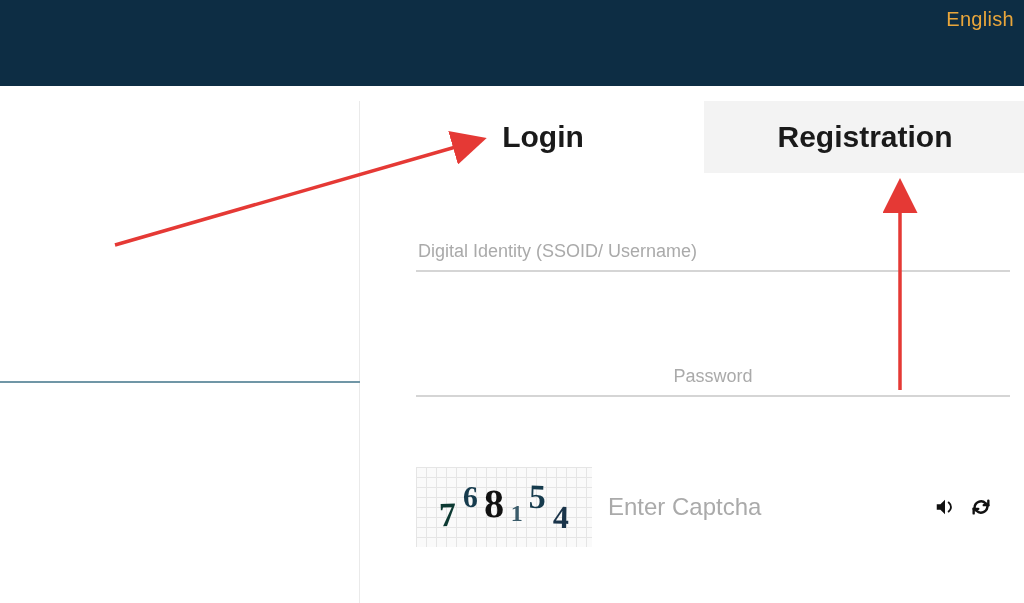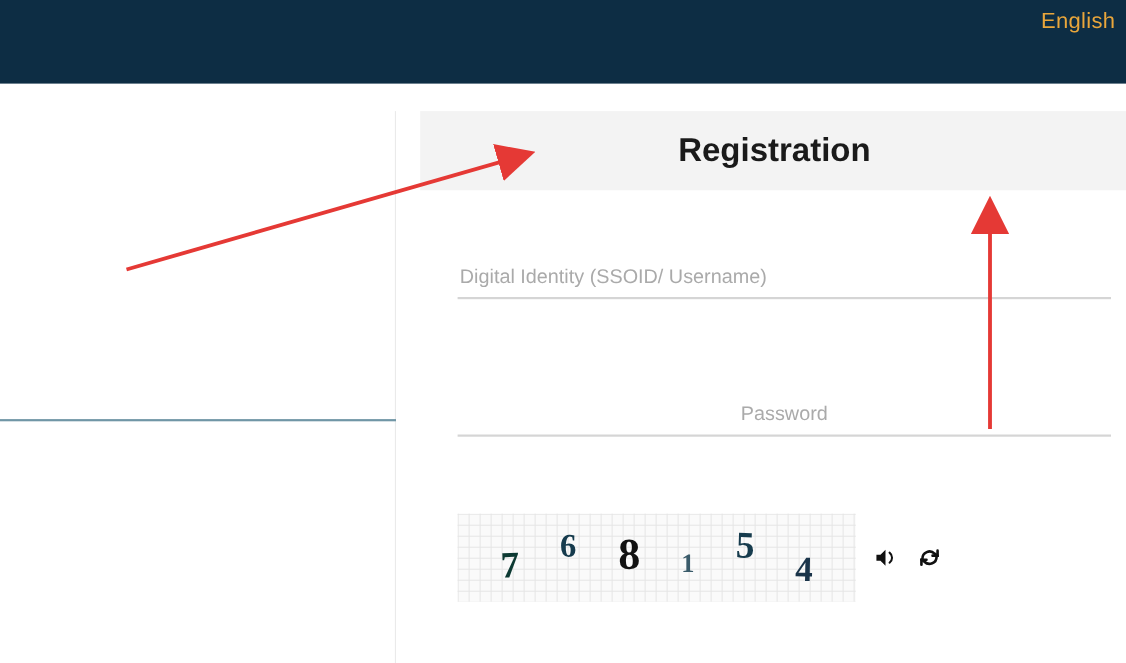--- a/index.html
+++ b/index.html
@@ -1,21 +1,21 @@
 <!DOCTYPE html>
 <html><head>
 <meta charset="utf-8">
 <style>
   * { box-sizing: border-box; margin: 0; padding: 0; }
   html, body { width: 1024px; height: 603px; overflow: hidden; font-family: "Segoe UI", Arial, sans-serif; }
   body { background: #fff; position: relative; }
 
   .topbar {
     width: 100%;
-    height: 76px;
+    height: 86px;
     background: #0d2d44;
     display: flex;
     justify-content: flex-end;
     align-items: flex-start;
     padding: 8px 10px 0 0;
   }
   .lang-link {
     color: #e9a63b;
     font-size: 20px;
     text-decoration: none;
@@ -137,37 +137,39 @@
 <div class="topbar">
   <a href="#" class="lang-link">English</a>
 </div>
 
 <div class="left-panel">
   <div class="left-divider"></div>
 </div>
 
 <div class="right-panel">
   <div class="tabs">
+    <div class="tab tab-login">Login</div>
     <div class="tab tab-register">Registration</div>
   </div>
 
   <div class="form-area">
     <input type="text" class="field" placeholder="Digital Identity (SSOID/ Username)" style="">
     <input type="password" class="field pwd" placeholder="Password" style="">
 
     <div class="captcha-row">
       <div class="captcha-box">
         <span class="d1">7</span>
         <span class="d2">6</span>
         <span class="d3">8</span>
         <span class="d4">1</span>
         <span class="d5">5</span>
         <span class="d6">4</span>
       </div>
 
+      <input type="text" class="captcha-input" placeholder="Enter Captcha" style="">
 
       <span class="icon-btn">
         <svg viewBox="0 0 24 24" width="22" height="22" fill="currentColor">
           <path d="M3 9v6h4l5 5V4L7 9H3z"></path>
           <path d="M16 7c1.5 1.2 2.5 3 2.5 5s-1 3.8-2.5 5" stroke="currentColor" stroke-width="2" fill="none" stroke-linecap="round"></path>
         </svg>
       </span>
       <span class="icon-btn">
         <svg viewBox="0 0 24 24" width="22" height="22" fill="none" stroke="currentColor" stroke-width="2.6" stroke-linecap="round">
           <path d="M20 5v5h-5"></path>

